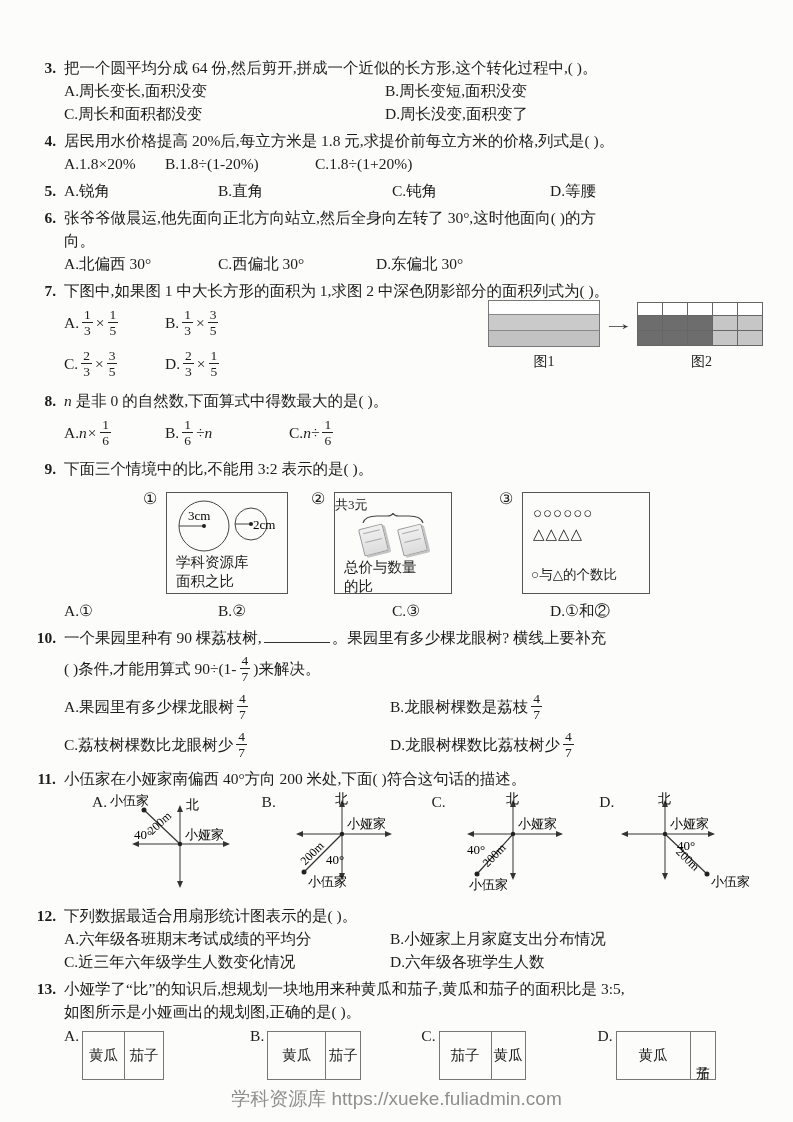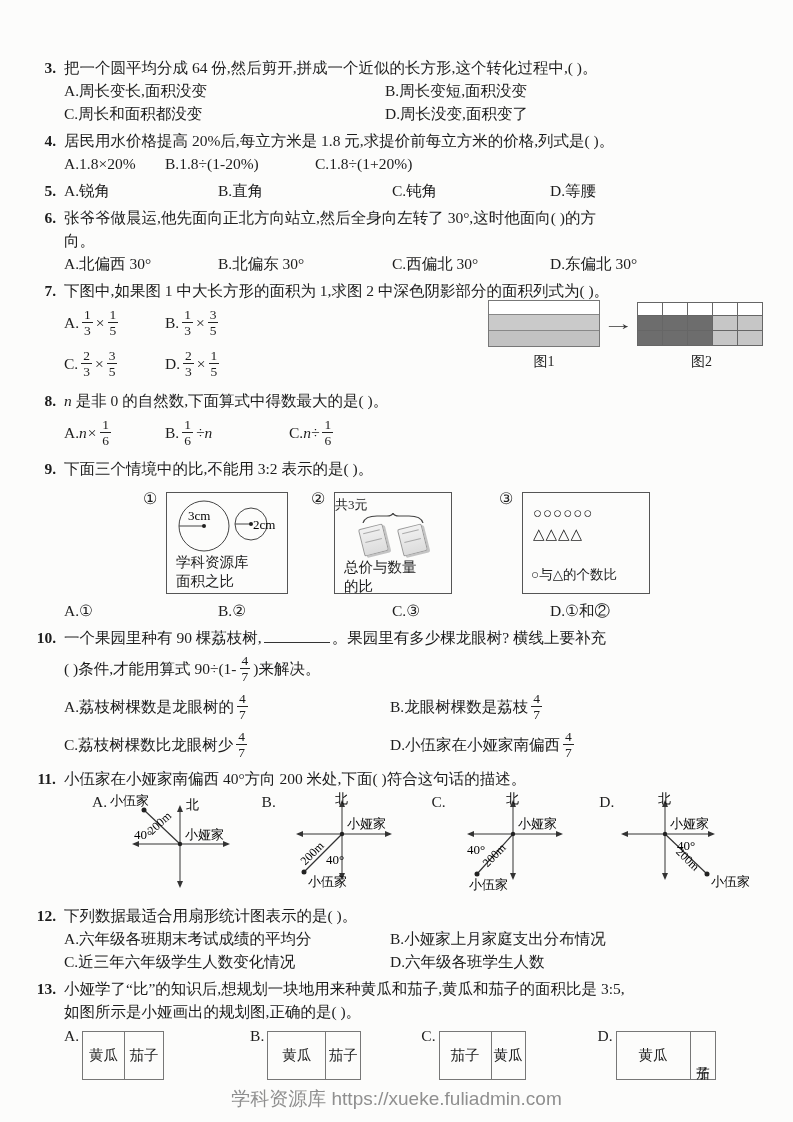--- a/index.html
+++ b/index.html
@@ -123,21 +123,20 @@
       <span>D.等腰</span>
     </div>
   </div>
 
   <div class="q">
     <span class="qnum">6.</span>
     <div class="qtext">张爷爷做晨运,他先面向正北方向站立,然后全身向左转了 30°,这时他面向(      )的方</div>
     <div class="qtext">向。</div>
     <div class="opt-row">
       <span class="w154">A.北偏西 30°</span>
-      <span class="w174">B.北偏东 30°</span>
       <span class="w158">C.西偏北 30°</span>
       <span>D.东偏北 30°</span>
     </div>
   </div>
 
   <div class="q q7">
     <span class="qnum">7.</span>
     <div class="qtext">下图中,如果图 1 中大长方形的面积为 1,求图 2 中深色阴影部分的面积列式为(      )。</div>
     <div class="frac-row">
       <span class="fcol w101">
@@ -314,21 +313,21 @@
     <div class="frac-row" style="min-height:38px">
       <span>(      )条件,才能用算式 90÷(1-</span>
       <span class="frac">
           <span class="fn">4</span>
           <span class="fd">7</span>
         </span>
       <span>)来解决。</span>
     </div>
     <div class="frac-row" style="min-height:38px">
       <span class="fcol w326">
-        <span>A.荔枝树棵数是龙眼树的</span>
+        <span>A.果园里有多少棵龙眼树</span>
         <span class="frac">
             <span class="fn">4</span>
             <span class="fd">7</span>
           </span>
       </span>
       <span class="fcol">
         <span>B.龙眼树棵数是荔枝</span>
         <span class="frac">
             <span class="fn">4</span>
             <span class="fd">7</span>
@@ -337,21 +336,21 @@
     </div>
     <div class="frac-row" style="min-height:38px">
       <span class="fcol w326">
         <span>C.荔枝树棵数比龙眼树少</span>
         <span class="frac">
             <span class="fn">4</span>
             <span class="fd">7</span>
           </span>
       </span>
       <span class="fcol">
-        <span>D.小伍家在小娅家南偏西</span>
+        <span>D.龙眼树棵数比荔枝树少</span>
         <span class="frac">
             <span class="fn">4</span>
             <span class="fd">7</span>
           </span>
       </span>
     </div>
   </div>
 
   <div class="q">
     <span class="qnum">11.</span>

